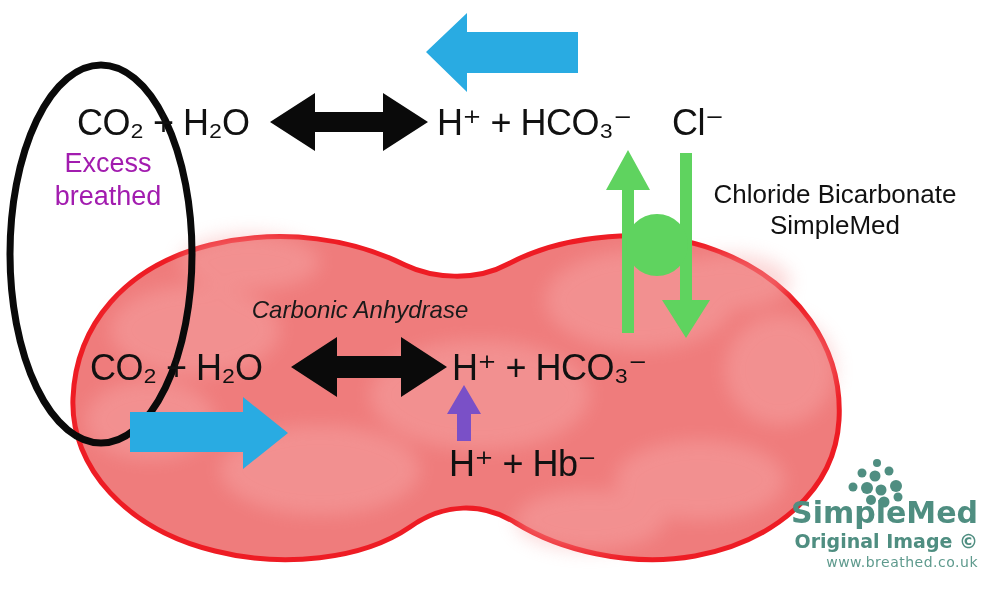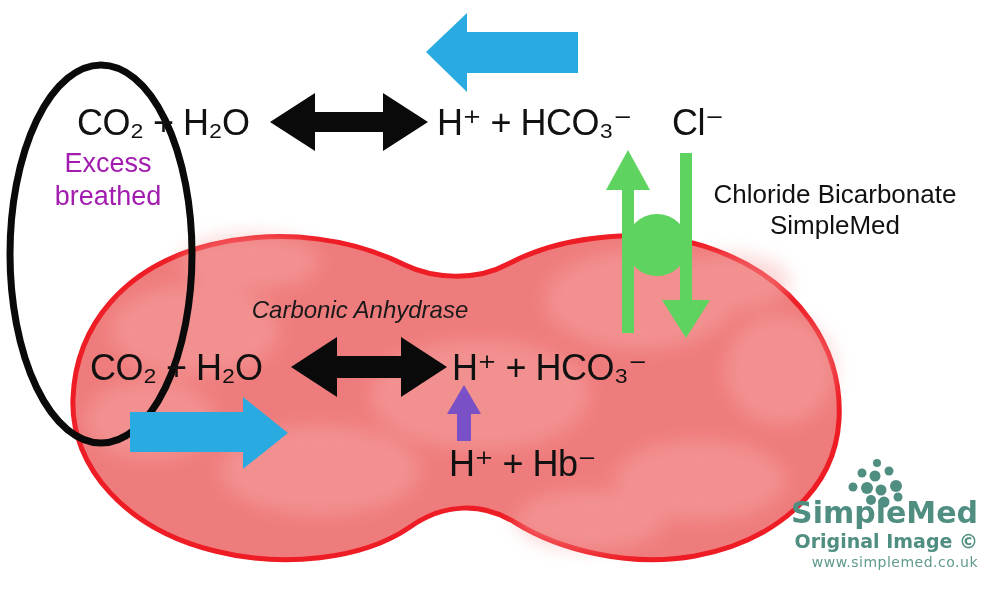--- a/index.html
+++ b/index.html
@@ -116,16 +116,16 @@
 
   <div class="enzyme">Carbonic Anhydrase</div>
 
   <div class="txt formula" style="left:90px;top:347px;">CO₂ + H₂O</div>
   <div class="txt formula" style="left:452px;top:347px;">H⁺ + HCO₃⁻</div>
   <div class="txt formula" style="left:449px;top:443px;">H⁺ + Hb⁻</div>
 
   <div class="watermark" style="color: rgb(79, 142, 129);">
     <div class="wm-brand">SimpleMed</div>
     <div class="wm-caption">Original Image ©</div>
-    <div class="wm-url" style="color: rgb(94, 154, 141);">www.simplemed.co.uk</div>
+    <div class="wm-url" style="color: rgb(94, 154, 141);">www.breathed.co.uk</div>
   </div>
 
 </div>
 
 </body></html>

